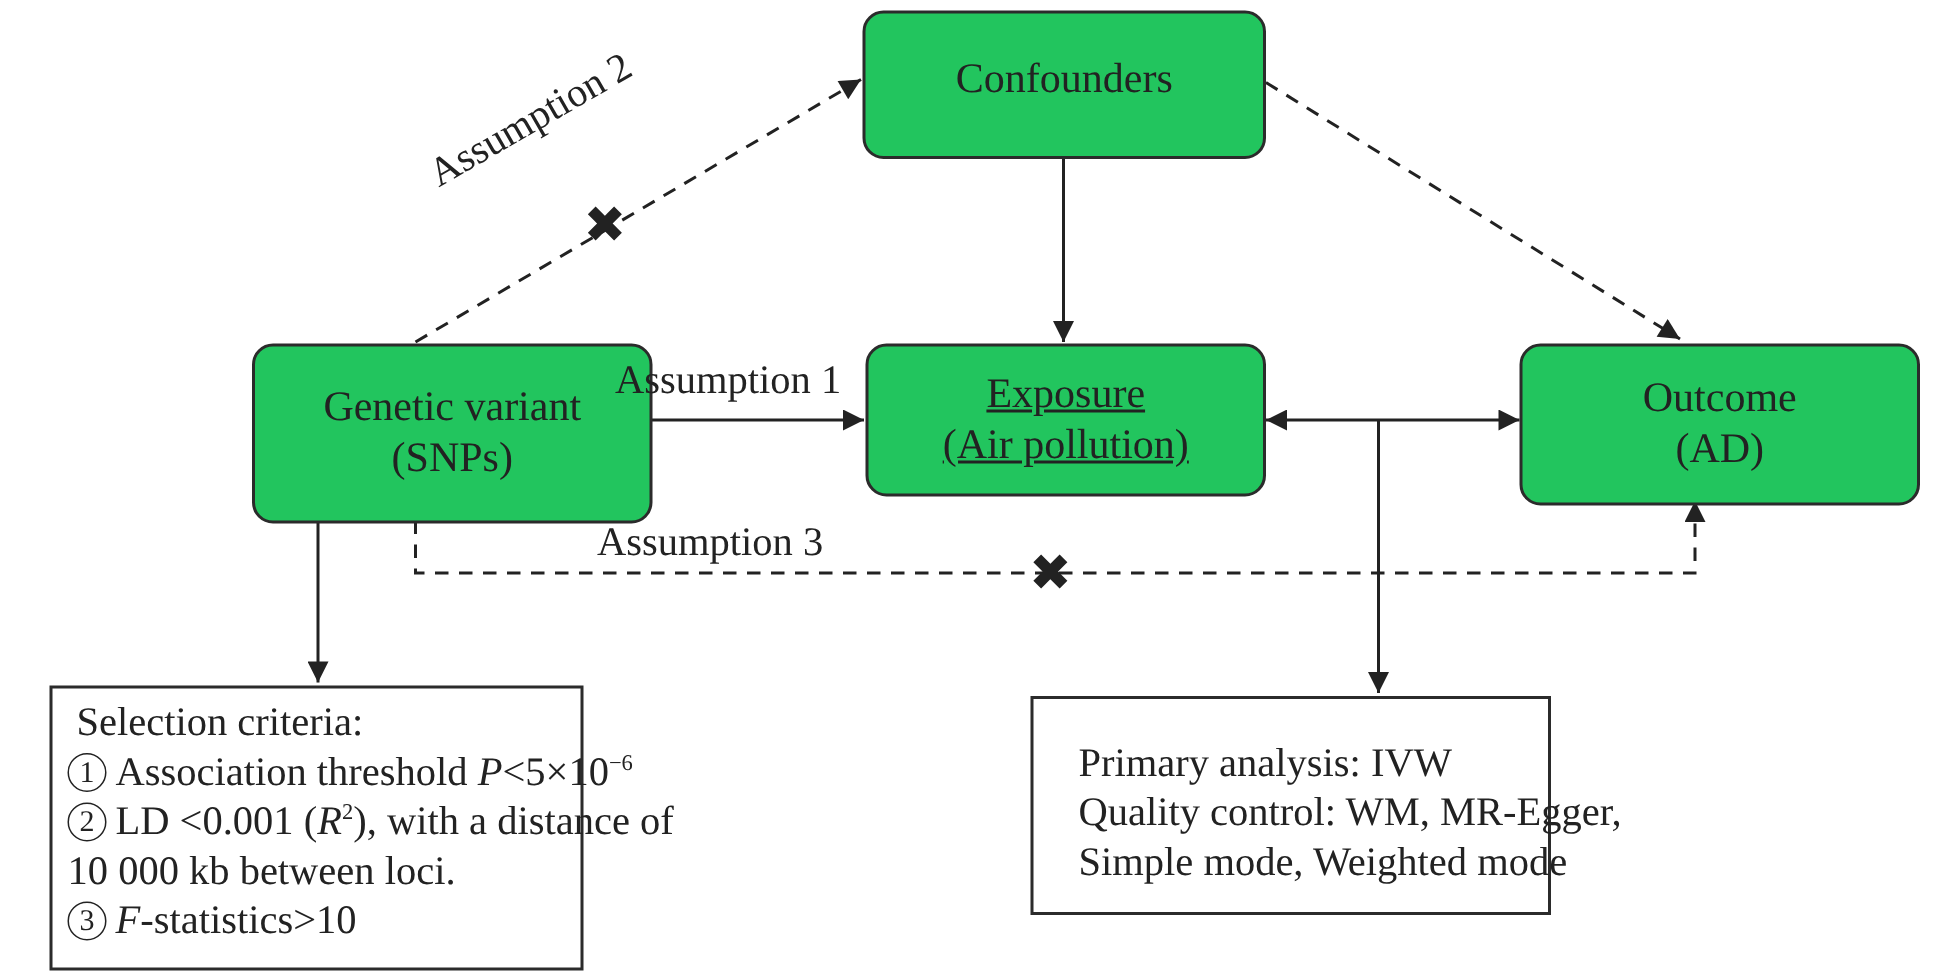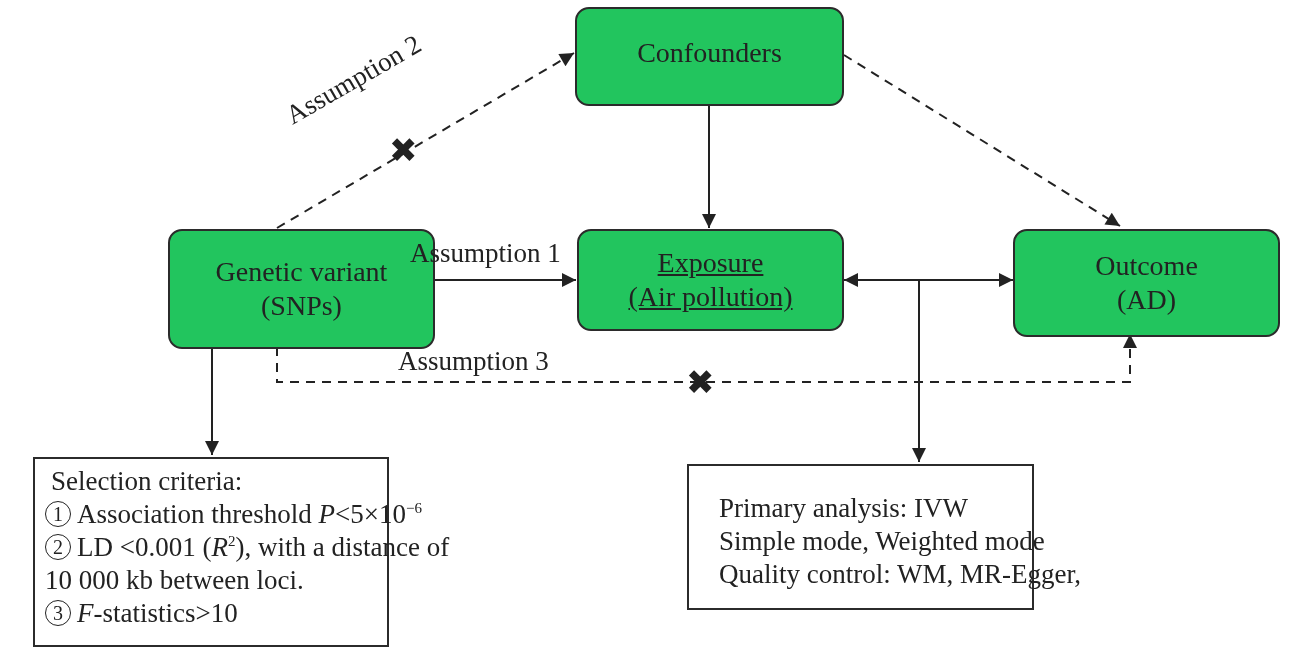--- a/index.html
+++ b/index.html
@@ -86,15 +86,15 @@
     <span class="circ">2</span><span>LD &lt;0.001 (</span><i>R</i><sup>2</sup><span>), with a distance of</span>
   </span>
   <span class="line">10 000 kb between loci.</span>
   <span class="line">
     <span class="circ">3</span><i>F</i><span>-statistics&gt;10</span>
   </span>
 </div>
 
 <div class="textbox" style="left:687px; top:464px; width:347px; height:146px; padding:26px 0 0 30px;">
   <span class="line">Primary analysis: IVW</span>
+  <span class="line">Quality control: WM, MR-Egger,</span>
   <span class="line">Simple mode, Weighted mode</span>
-  <span class="line">Quality control: WM, MR-Egger,</span>
 </div>
 
 </body></html>

